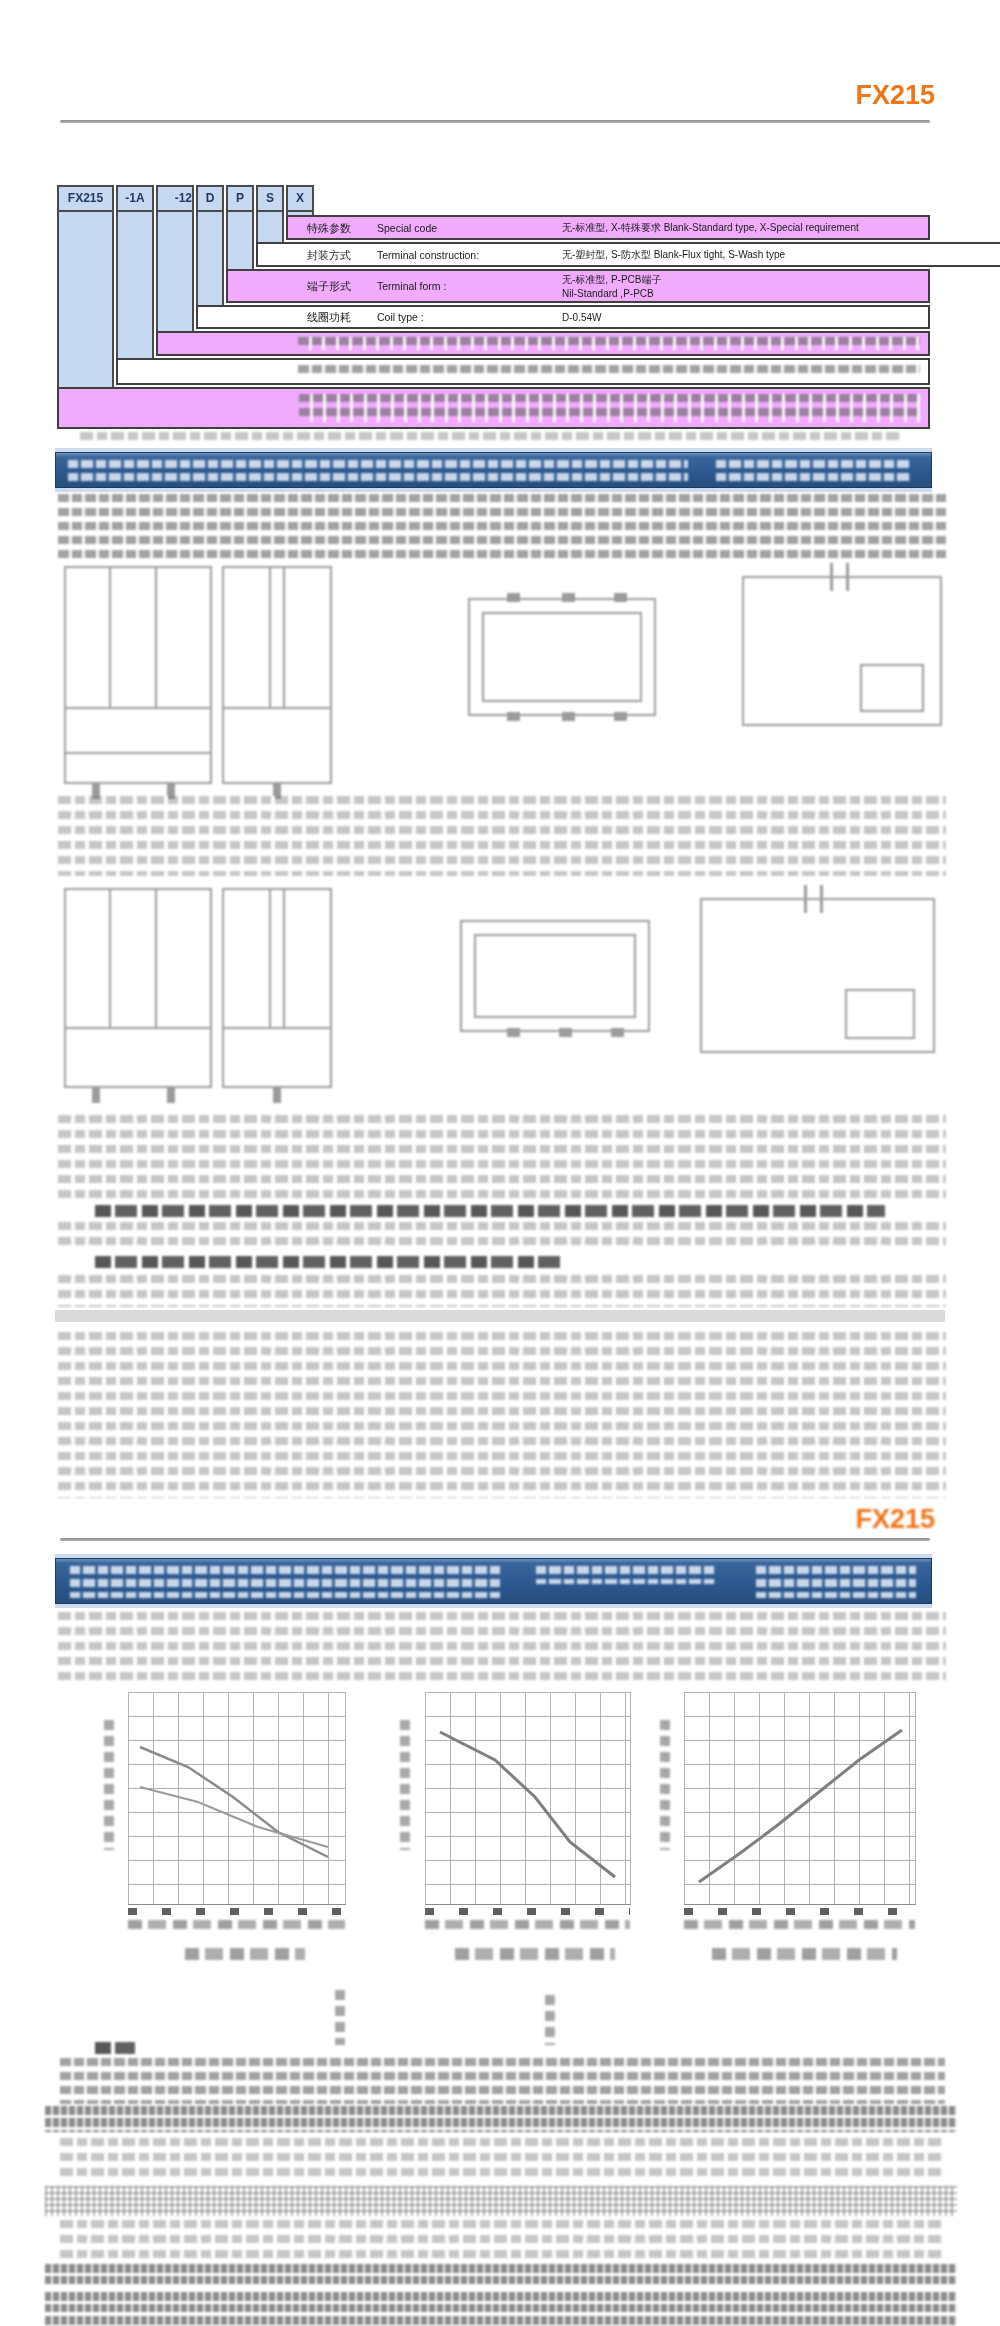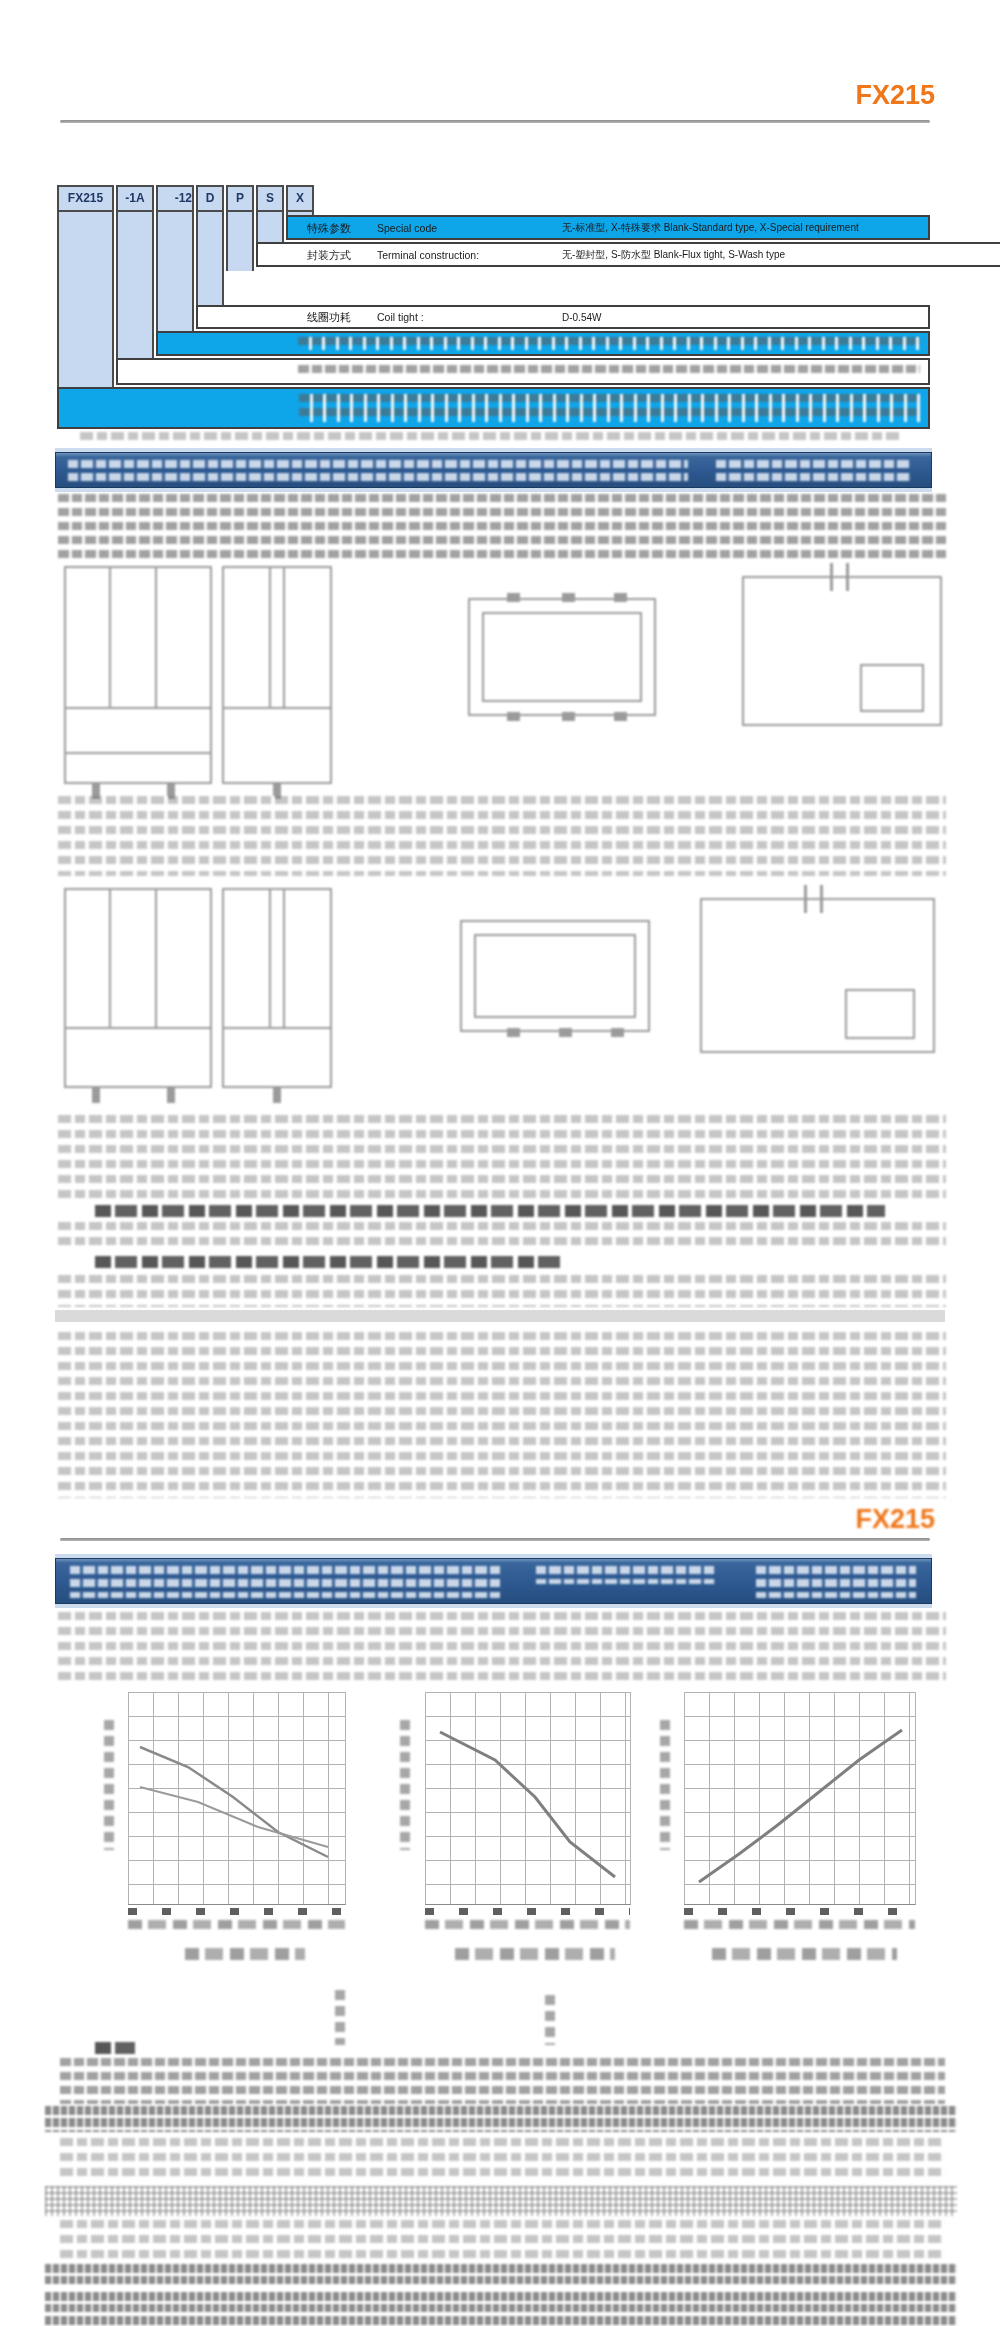--- a/index.html
+++ b/index.html
@@ -17,21 +17,21 @@
            border:1px solid #1b3a5f;color:#eaf1fa;font-weight:bold;font-size:15px;line-height:30px;
            padding-left:11px;box-sizing:border-box;white-space:nowrap;}
   .sec-hdr.banded{box-shadow:0 -4px 0 0 #ccdcee,0 4px 0 0 #ccdcee;}
 
   
   .otree{left:55px;top:185px;width:877px;height:246px;}
   .obox{position:absolute;top:0;height:27px;background:#c6d9f0;border:2px solid #4b4b4b;box-sizing:border-box;
         font-size:12px;font-weight:bold;color:#1f3864;text-align:center;line-height:23px;}
   .ocol{position:absolute;background:#c6d9f0;border-left:2px solid #4b4b4b;border-right:2px solid #4b4b4b;box-sizing:border-box;}
   .orow{position:absolute;border:2px solid #3f3f3f;box-sizing:border-box;background:#fff;font-size:11px;}
-  .orow.blue{background:#0ea5e9;}
+  .orow.blue{background:#f0abfc;}
   .orow .cn{position:absolute;left:calc(250px - var(--rl));top:50%;transform:translateY(-50%);white-space:nowrap;font-size:11px;color:#1a1a1a;}
   .orow .en{position:absolute;left:calc(320px - var(--rl));top:50%;transform:translateY(-50%);white-space:nowrap;font-size:10.5px;color:#1a1a1a;}
   .orow .val{position:absolute;left:calc(505px - var(--rl));top:50%;transform:translateY(-50%);white-space:nowrap;font-size:10px;color:#1a1a1a;}
   .orow .val2{position:absolute;left:calc(505px - var(--rl));top:2px;font-size:10px;line-height:13px;color:#1a1a1a;white-space:nowrap;}
 
   
   .np{background-image:
         repeating-linear-gradient(90deg, rgba(255,255,255,0) 0 11px, rgba(255,255,255,.92) 11px 14px,
                                    rgba(255,255,255,0) 14px 24px, rgba(255,255,255,.95) 24px 27px),
         repeating-linear-gradient(180deg, rgba(95,95,95,.58) 0 8px, rgba(255,255,255,0) 8px 14px);
@@ -104,23 +104,29 @@
     <div class="orow blue" style="--rl:231px;left:231px;top:30px;width:644px;height:25px;">
       <span class="cn">特殊参数</span>
       <span class="en">Special code</span>
       <span class="val">无-标准型, X-特殊要求  Blank-Standard type, X-Special requirement</span>
     </div>
     <div class="orow" style="--rl:201px;left:201px;top:57px;width:746px;height:25px;">
       <span class="cn">封装方式</span>
       <span class="en">Terminal construction:</span>
       <span class="val">无-塑封型, S-防水型  Blank-Flux tight, S-Wash type</span>
     </div>
+    <div class="orow blue" style="--rl:171px;left:171px;top:84px;width:704px;height:34px;">
+      <span class="cn">端子形式</span>
+      <span class="en">Terminal form :</span>
+      <span class="val2">无-标准型, P-PCB端子</span>
+      <span class="val2" style="top:16px;">Nil-Standard ,P-PCB</span>
+    </div>
     <div class="orow" style="--rl:141px;left:141px;top:120px;width:734px;height:24px;">
       <span class="cn">线圈功耗</span>
-      <span class="en">Coil tight :</span>
+      <span class="en">Coil type :</span>
       <span class="val">D-0.54W</span>
     </div>
 
     <div class="orow blue" style="--rl:101px;left:101px;top:146px;width:774px;height:25px;">
       <div class="np" style="position:absolute;left:140px;right:8px;top:4px;bottom:4px;"></div>
     </div>
     <div class="orow" style="--rl:61px;left:61px;top:173px;width:814px;height:27px;">
       <div class="np" style="position:absolute;left:180px;right:8px;top:5px;bottom:5px;"></div>
     </div>
     <div class="orow blue" style="--rl:2px;left:2px;top:202px;width:873px;height:42px;">

